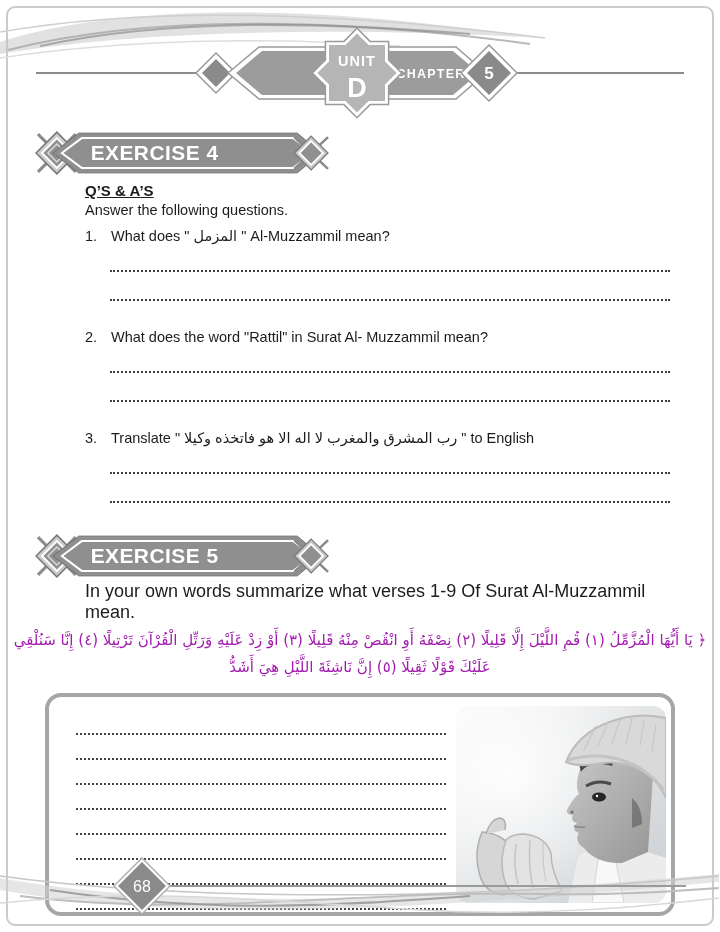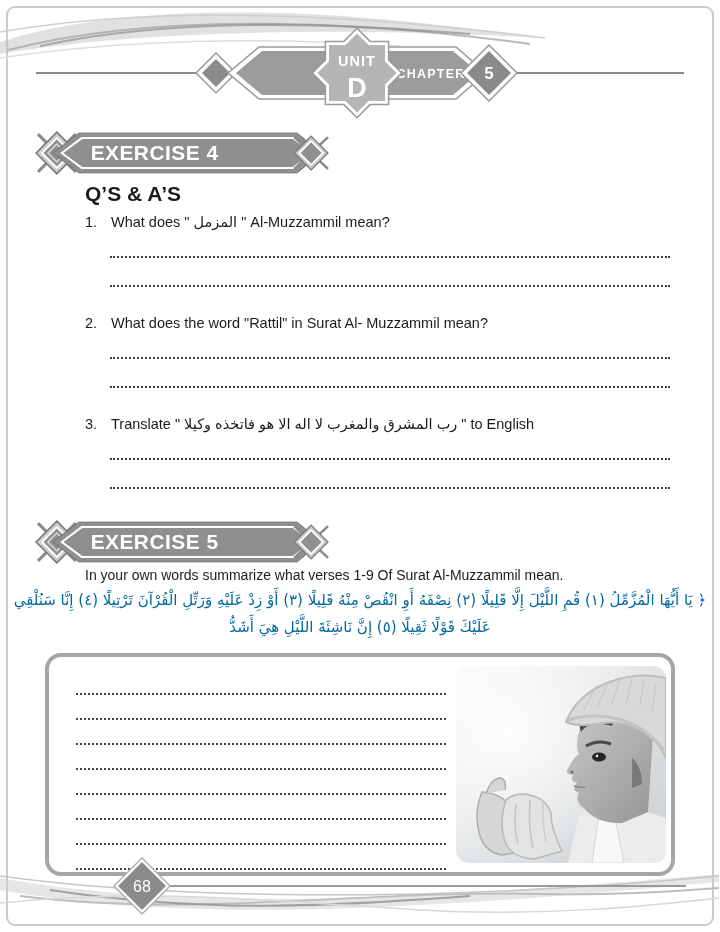--- a/index.html
+++ b/index.html
@@ -11,32 +11,32 @@
     position:absolute;inset:6px;border:2px solid #cbcbcb;border-radius:9px;
     pointer-events:none;z-index:1;
   }
   .header-svg{position:absolute;top:0;left:0;z-index:3;}
   .content{position:absolute;left:45px;top:130px;width:630px;z-index:2;}
   .ex-banner{display:block;width:298px;height:46px;margin-left:-10px;}
   .ex-banner text{
     font-family:"Liberation Sans",sans-serif;font-weight:bold;fill:#fff;
     font-size:21px;letter-spacing:.5px;
   }
-  .qa-heading{margin:6px 0 3px 40px;font-size:21px;font-weight:bold;}
+  .qa-heading{margin:6px 0 3px 40px;font-size:15px;font-weight:bold;text-decoration:underline;}
   .qa-instruction{margin:0 0 8px 40px;font-size:14.5px;}
   .q-row{display:flex;margin:6px 0 0 40px;font-size:14.5px;line-height:20px;}
   .q-num{width:26px;flex:none;}
   .q-text{flex:1;}
   .dotted{border-bottom:2px dotted #3f3f3f;margin-left:65px;margin-right:5px;}
   .dl-a{height:24px;}
   .dl-b{height:27px;margin-bottom:26px;}
-  .ex5-instruction{margin:2px 0 4px 40px;font-size:14px;}
+  .ex5-instruction{margin:2px 0 4px 40px;font-size:18px;}
   .quran{
     direction:rtl;width:700px;margin-left:-35px;text-align:center;
-    font-family:"DejaVu Sans",sans-serif;font-size:15px;line-height:27px;color:#0369a1;
+    font-family:"DejaVu Sans",sans-serif;font-size:15px;line-height:27px;color:#a21caf;
   }
   .answer-box{
     position:relative;margin-top:12px;height:223px;border:4px solid #a6a6a6;
     border-radius:16px;box-sizing:border-box;background:#fff;
   }
   .note-lines{position:absolute;left:27px;top:13px;width:370px;}
   .note-line{height:23px;border-bottom:2.5px dotted #424242;}
   .photo{position:absolute;top:9px;right:5px;width:210px;height:197px;}
   .footer-svg{position:absolute;left:0;top:848px;z-index:3;}
   .footer-svg text{font-family:"Liberation Sans",sans-serif;fill:#fff;font-size:16px;}
@@ -102,20 +102,21 @@
       <polygon points="27,23 47,8 260,8 280,23 260,38 47,38" fill="none" stroke="#ffffff" stroke-width="2"></polygon>
       <g>
         <path d="M261,7 L295,39 M261,39 L295,7" stroke="#8a8a8a" stroke-width="2.5" fill="none"></path>
         <polygon points="278,6 295,23 278,40 261,23" fill="#c6c6c6" stroke="#777777" stroke-width="1.2"></polygon>
         <polygon points="278,11 290,23 278,35 266,23" fill="#909090" stroke="#ffffff" stroke-width="1.8"></polygon>
       </g>
       <text x="56" y="30.5">EXERCISE 4</text>
     </svg>
 
     <div class="qa-heading">Q’S &amp; A’S</div>
+    <div class="qa-instruction">Answer the following questions.</div>
 
     <div class="q-row">
       <span class="q-num">1.</span>
       <span class="q-text">What does " المزمل " Al-Muzzammil mean?</span>
     </div>
     <div class="dotted dl-a"></div>
     <div class="dotted dl-b"></div>
 
     <div class="q-row">
       <span class="q-num">2.</span>

